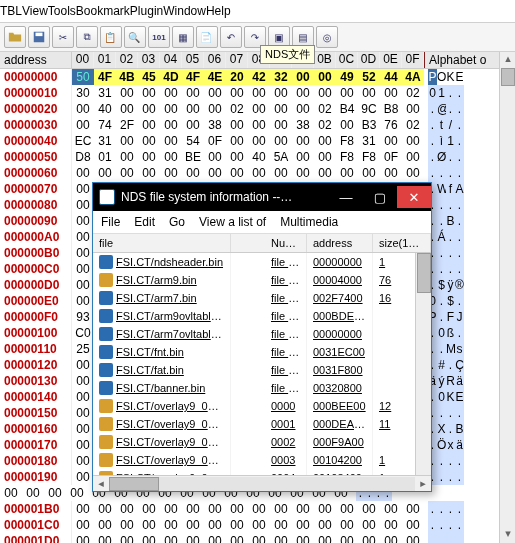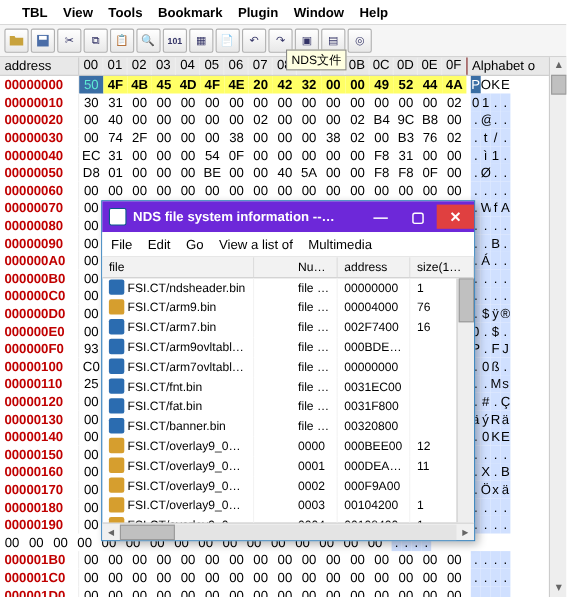--- a/index.html
+++ b/index.html
@@ -1,18 +1,18 @@
 <!DOCTYPE html>
 <html><head>
 <meta charset="utf-8">
 <style>
 * { margin: 0; padding: 0; box-sizing: border-box; font-family: "Segoe UI", Tahoma, sans-serif; }
 body { background: #fff; width: 515px; height: 543px; overflow: hidden; font-size: 11px; position: relative; }
 
-.menubar { display: flex; gap: 14px; padding: 4px 20px; background: #fff; border-bottom: 1px solid #d0d0d0; font-size: 12px; font-weight: bold; }
+.menubar { display: flex; padding: 4px 0; background: #fff; border-bottom: 1px solid #d0d0d0; font-size: 12px; }
 .menubar span { cursor: default; }
 
 .toolbar { display: flex; gap: 2px; padding: 3px 4px; background: #f5f5f5; border-bottom: 1px solid #d0d0d0; position: relative; }
 .tbtn { width: 22px; height: 22px; border: 1px solid #b0b0b0; background: linear-gradient(#fff,#e8e8e8); border-radius: 2px; display: flex; align-items: center; justify-content: center; font-size: 10px; color: #336; }
 .tbtn svg { width: 14px; height: 14px; }
 
 .tooltip { position: absolute; top: 22px; left: 260px; background: #ffffe1; border: 1px solid #888; padding: 1px 4px; font-size: 11px; z-index: 5; }
 
 .hexgrid { font-family: Consolas, monospace; font-size: 12px; }
 .hexhead { display: flex; background: #e8e8e8; border-bottom: 1px solid #ccc; }
@@ -27,37 +27,37 @@
 .bytes span { width: 22px; text-align: center; }
 .bytes span.hl { background: #ffff66; font-weight: bold; }
 .bytes span.sel { background: #3a6ea5; color: #5eead4; }
 .alpha { padding: 0 4px; display: flex; }
 .alpha span { width: 9px; text-align: center; }
 .alpha span.sel { background: #3a6ea5; color: #fff; }
 .alpha span.hl2 { background: #d0e0ff; }
 
 
 .dialog { position: absolute; top: 182px; left: 92px; width: 340px; background: #fff; border: 1px solid #2b7bb9; box-shadow: 3px 3px 8px rgba(0,0,0,.3); z-index: 10; }
-.titlebar { background: #6d28d9; color: #fff; display: flex; align-items: center; height: 28px; padding: 0 0 0 6px; font-size: 12px; font-weight: bold; }
+.titlebar { background: #000000; color: #fff; display: flex; align-items: center; height: 28px; padding: 0 0 0 6px; font-size: 12px; }
 .title-icon { width: 16px; height: 16px; background: #fff; border: 1px solid #0a5a8a; margin-right: 6px; border-radius: 2px; }
 .title-text { flex: 1; white-space: nowrap; overflow: hidden; text-overflow: ellipsis; }
 .winbtns { display: flex; }
 .winbtn { width: 34px; height: 22px; display:flex; align-items:center; justify-content:center; color:#fff; font-size:13px; }
 .winbtn.close { background: #e04040; }
 
 .dmenubar { display: flex; gap: 14px; padding: 4px 8px; font-size: 12px; border-bottom: 1px solid #ddd; background:#fff; }
 
 .listhead { display: flex; background: #f2f2f2; border-bottom: 1px solid #ccc; font-size: 11px; }
 .listhead .col { padding: 3px 6px; border-right: 1px solid #ddd; overflow: hidden; white-space: nowrap; text-overflow: ellipsis; }
 .col.file { width: 138px; }
 .col.num { width: 42px; margin-left: 34px; }
 .col.addrc { width: 66px; }
 .col.size { flex: 1; }
 
-.listbody { height: 222px; overflow: hidden; position: relative; }
+.listbody { height: 222px; overflow: hidden; position: relative; text-decoration: underline; }
 .lrow { display: flex; font-size: 11px; height: 18px; line-height: 18px; }
 .lrow .col { padding: 0 6px; border-right: 1px solid #f3f3f3; overflow: hidden; white-space: nowrap; text-overflow: ellipsis; }
 .ficon { width: 14px; height: 14px; display: inline-block; vertical-align: -3px; margin-right: 3px; border-radius: 2px; }
 .ficon.ds { background: #2b6cb0; }
 .ficon.ov { background: #d69e2e; }
 .dscroll { position:absolute; right:0; top:0; bottom:0; width:16px; background:#eee; border-left:1px solid #ccc; }
 .dthumb { position:absolute; top:0; width:14px; left:1px; height:40px; background:#c0c0c0; border:1px solid #999; }
 
 .hscroll-row { display:flex; border-top:1px solid #ccc; background:#f0f0f0; height:16px; align-items:center; }
 .hscroll-row .arrow { width:16px; text-align:center; color:#666; }

